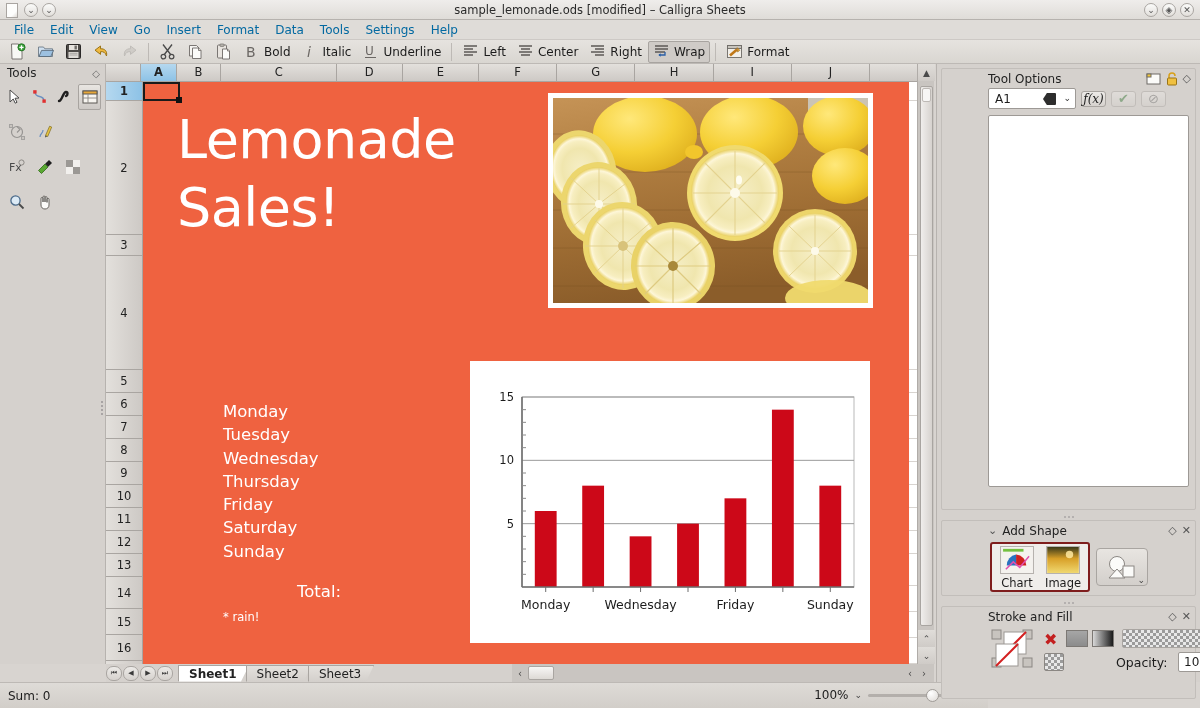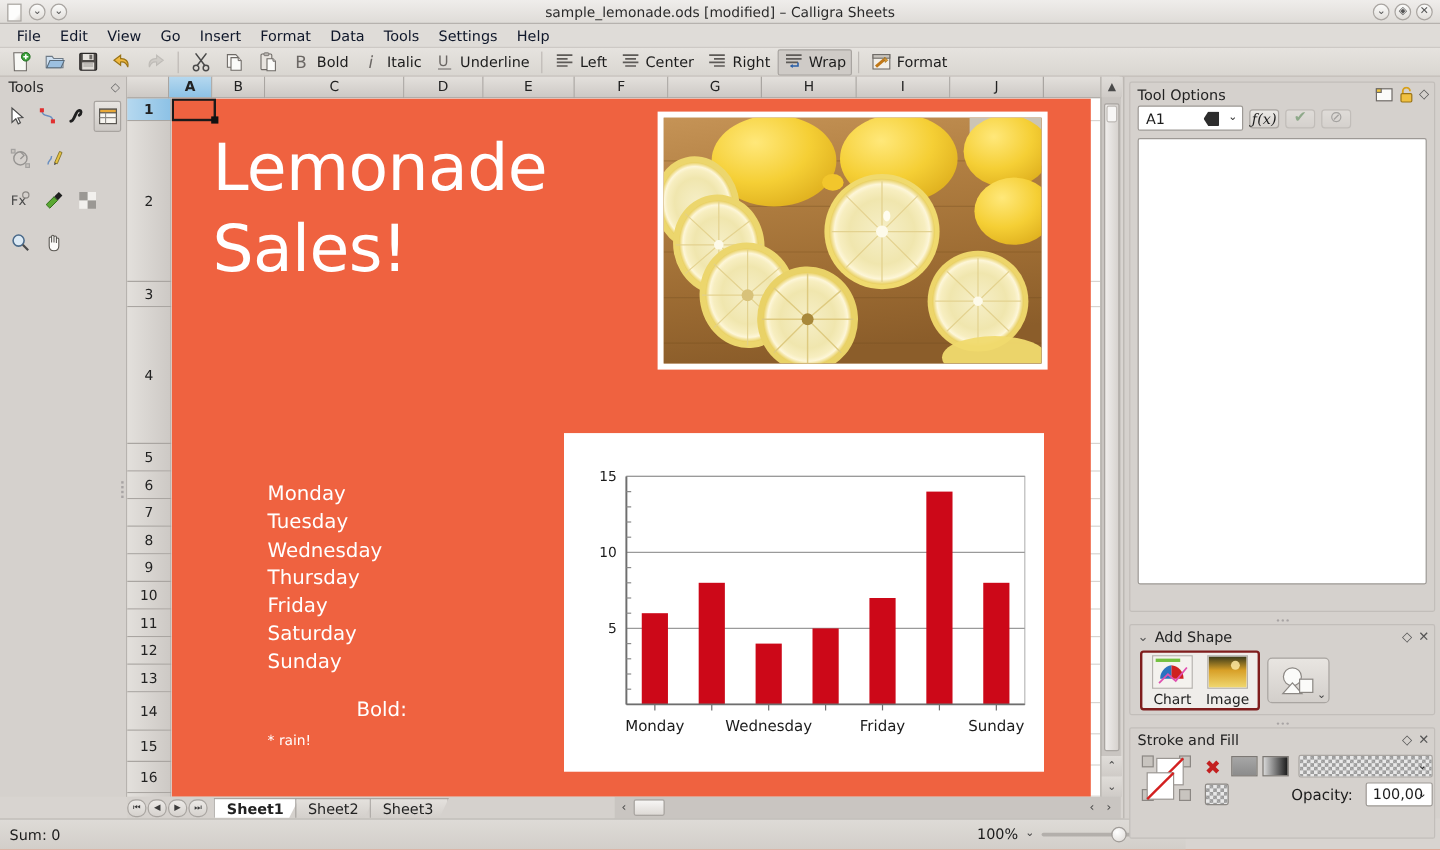--- a/index.html
+++ b/index.html
@@ -34,21 +34,21 @@
     border:1px solid #a9a5a1;
   }
 
   
   .menubar{
     position:absolute; left:0; top:20px; width:1200px; height:20px;
     background:#dfdcd8; border-bottom:1px solid #cdc9c5;
     display:flex; align-items:center; padding-left:6px;
   }
   .menubar .mi{
-    padding:2px 8px; font-size:12px; color:#0f172a; cursor:pointer;
+    padding:2px 8px; font-size:12px; color:#0369a1; cursor:pointer;
     white-space:nowrap;
   }
 
   
   .toolbar{
     position:absolute; left:0; top:40px; width:1200px; height:24px;
     background:linear-gradient(to bottom,#e6e3df,#d9d6d1);
     border-bottom:1px solid #bdb9b5;
     display:flex; align-items:center; padding-left:4px; gap:1px;
   }
@@ -270,21 +270,21 @@
   }
 
   
   .rightdock{
     position:absolute; left:936px; top:64px; width:264px; height:618px;
     background:#d5d1cd; border-left:1px solid #b7b3af;
     padding:4px 4px 0 4px;
   }
   .panel{
     background:#d5d1cd; margin-bottom:4px;
-    border:1px solid #c2beba; border-radius:2px;
+    border:1px solid #c2beba; border-radius:2px;padding-left:40px;
   }
   .panelhdr{
     height:19px; display:flex; align-items:center; padding:0 4px 0 6px;
     font-size:12px; color:#222; gap:5px;
   }
   .panelhdr .spacer{ flex:1; }
   .panelhdr .pi{ cursor:pointer; color:#555; font-size:11px; }
   .subhdr{ font-size:12px; padding:1px 6px 3px 6px; color:#222; }
 
   .cellrow{ display:flex; align-items:center; gap:5px; padding:0 6px 6px 6px;text-align:center; }
@@ -769,21 +769,21 @@
         <div class="trow">
           <span class="tlabel">Saturday</span>
           <span class="tval">14</span>
         </div>
         <div class="trow">
           <span class="tlabel">Sunday</span>
           <span class="tval">8</span>
         </div>
       </div>
       <div class="totalrow">
-        <span class="tlabel">Bold:</span>
+        <span class="tlabel">Total:</span>
         <span class="tval">52</span>
       </div>
       <div class="footnote">* rain!</div>
 
       <div class="chartbox">
         <svg class="plot" viewBox="0 0 400 282">
           <rect x="0" y="0" width="400" height="282" fill="#ffffff"></rect>
 
           <rect id="plotframe" x="52" y="36" width="332" height="190" fill="#ffffff" stroke="#b9b9b9" stroke-width="1"></rect>
           <g id="gridg" stroke="#9a9a9a" stroke-width="1">

